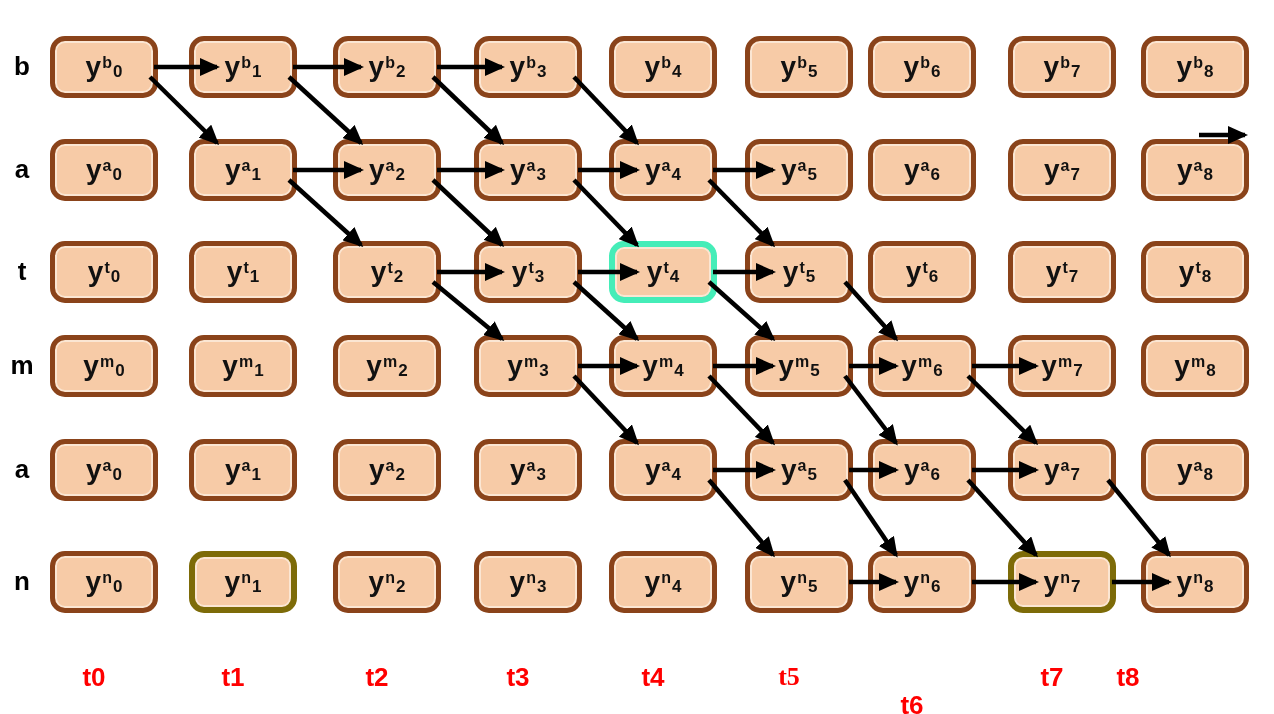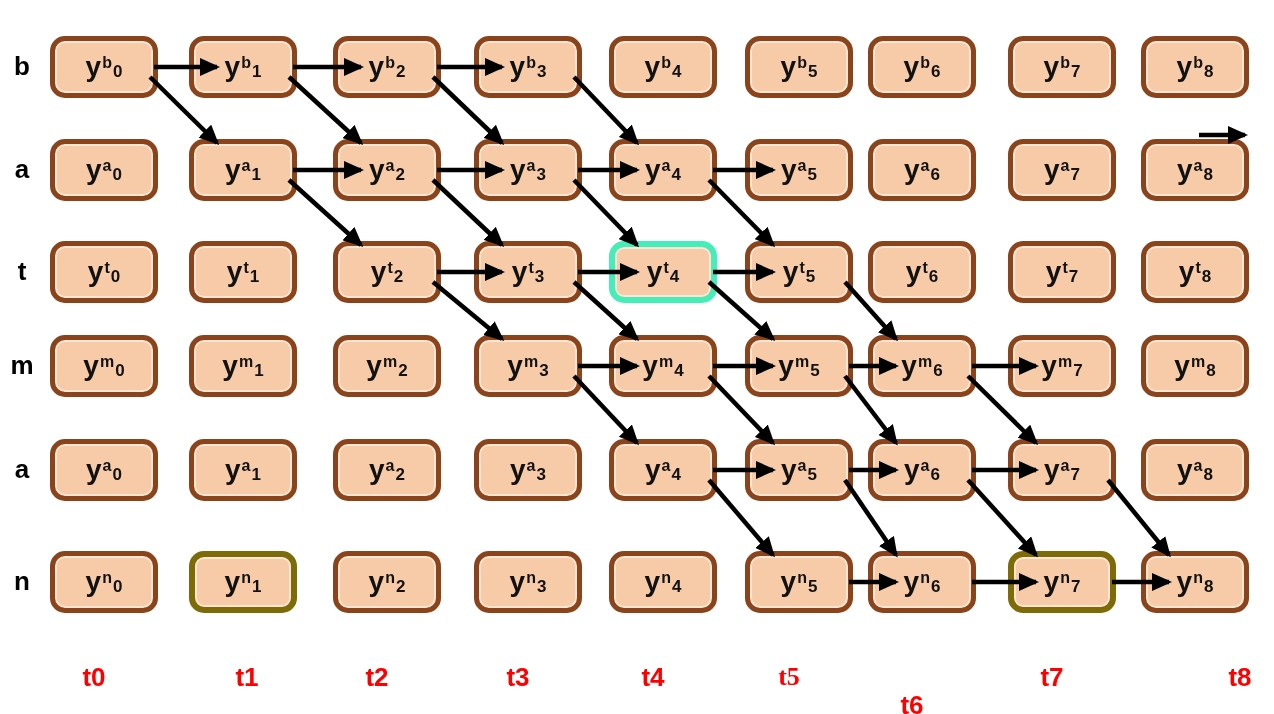--- a/index.html
+++ b/index.html
@@ -475,22 +475,22 @@
   <div id="row-labels">
       <div class="row-label" style="top: 51px;">b</div>
       <div class="row-label" style="top: 154px;">a</div>
       <div class="row-label" style="top: 256px;">t</div>
       <div class="row-label" style="top: 350px;">m</div>
       <div class="row-label" style="top: 454px;">a</div>
       <div class="row-label" style="top: 566px;">n</div>
     </div>
   <div id="time-labels">
       <div class="time-label" style="left: 94px; top: 662px;">t0</div>
-      <div class="time-label" style="left: 247px; top: 662px;">t1</div>
+      <div class="time-label" style="left: 233px; top: 662px;">t1</div>
       <div class="time-label" style="left: 377px; top: 662px;">t2</div>
       <div class="time-label" style="left: 518px; top: 662px;">t3</div>
       <div class="time-label" style="left: 653px; top: 662px;">t4</div>
       <div class="time-label" style="left: 789px; top: 662px; font-family: Liberation Serif, serif;">t5</div>
       <div class="time-label" style="left: 912px; top: 662px; margin-top: 28px;">t6</div>
       <div class="time-label" style="left: 1052px; top: 662px;">t7</div>
-      <div class="time-label" style="left: 1240px; top: 662px;">t8</div>
+      <div class="time-label" style="left: 1128px; top: 662px;">t8</div>
     </div>
 </div>
 
 </body></html>

